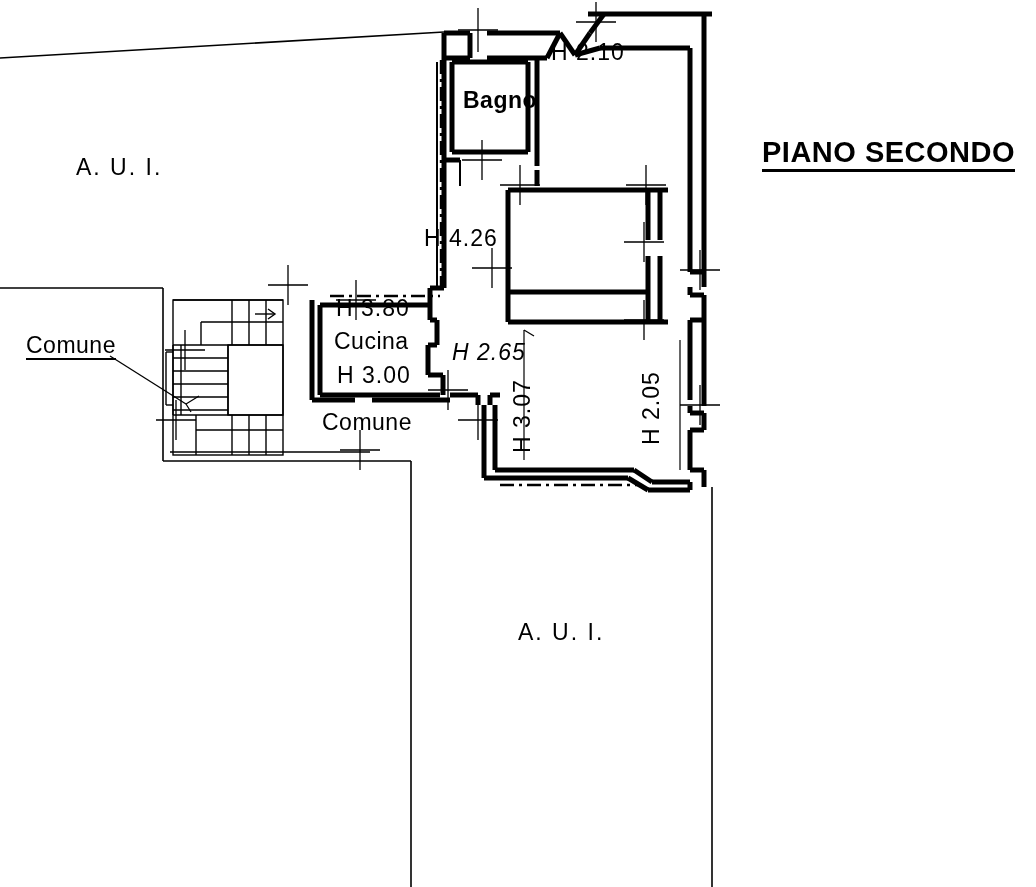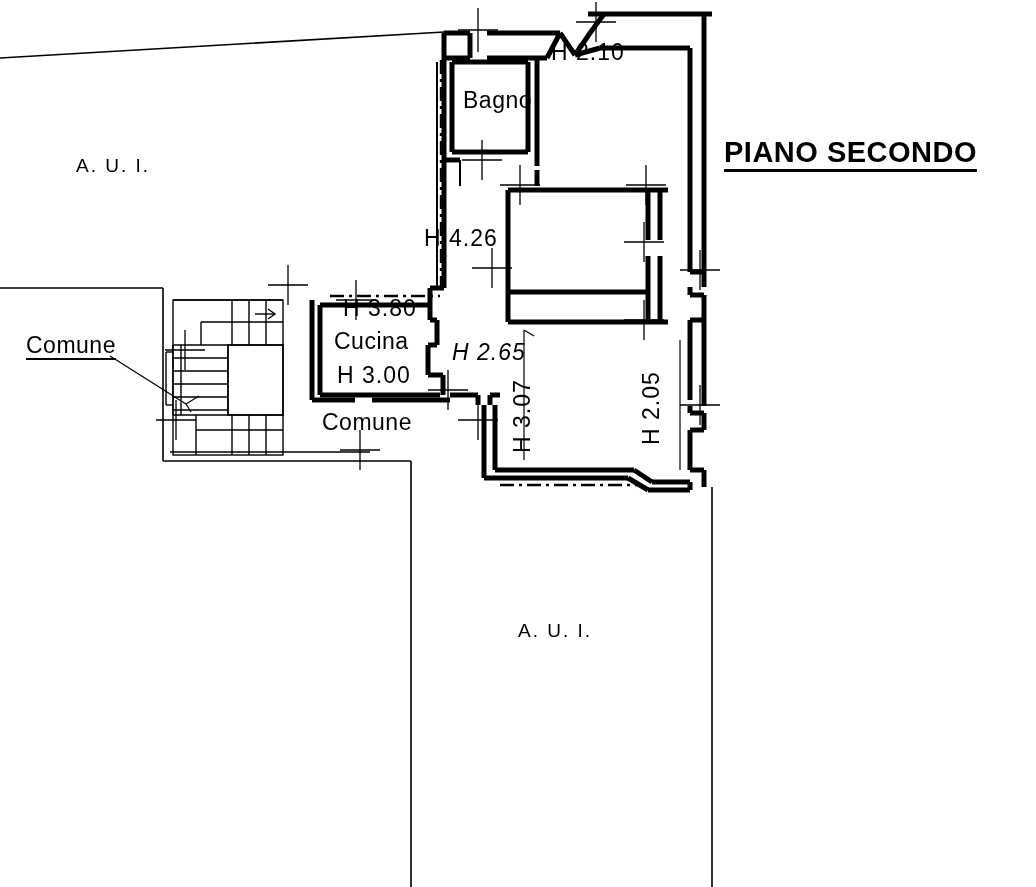--- a/index.html
+++ b/index.html
@@ -31,29 +31,30 @@
     letter-spacing: 0.5px;
   }
   .t-room {
     font-size: 23px;
   }
   .t-dim {
     font-size: 23px;
     letter-spacing: 1px;
   }
   .t-aui {
-    font-size: 19px;
+    font-size: 23px;
     letter-spacing: 2px;
   }
   .t-title {
     font-size: 29px;
     font-weight: 600;
     letter-spacing: 0.5px;
     border-bottom: 3px solid #000;
     padding-bottom: 2px;
+    margin-left: 38px;
   }
   .t-underline {
     border-bottom: 2px solid #000;
     padding-bottom: 1px;
   }
   .rot90 {
     transform: rotate(-90deg);
     transform-origin: left bottom;
   }
 </style>
@@ -260,29 +261,29 @@
   <div class="txt t-title" style="left:724px; top:138px;">PIANO SECONDO</div>
 
   <div class="txt t-aui" style="left:76px; top:156px;">A. U. I.</div>
 
   <div class="txt t-aui" style="left:518px; top:621px;">A. U. I.</div>
 
   <div class="txt t-room t-underline" style="left:26px; top:334px;">Comune</div>
 
   <div class="txt t-room" style="left:322px; top:411px;">Comune</div>
 
-  <div class="txt t-room" style="left:463px; top:89px;">Bagno</div>
+  <div class="txt t-room" style="left:463px; top:89px;font-weight:bold;">Bagno</div>
 
   <div class="txt t-room" style="left:334px; top:330px;">Cucina</div>
 
   <div class="txt t-dim" style="left:551px; top:41px;">H  2.10</div>
 
   <div class="txt t-dim" style="left:424px; top:227px;">H  4.26</div>
 
-  <div class="txt t-dim" style="left:336px; top:297px;margin-left:7px;">H  3.80</div>
+  <div class="txt t-dim" style="left:336px; top:297px;">H  3.80</div>
 
   <div class="txt t-dim" style="left:337px; top:364px;text-align:right;">H  3.00</div>
 
   <div class="txt t-dim" style="left:452px; top:341px;font-style:italic;">H  2.65</div>
 
   <div class="txt t-dim rot90" style="left:534px; top:430px;">H  3.07</div>
 
   <div class="txt t-dim rot90" style="left:663px; top:422px;">H  2.05</div>
 
 </div>

